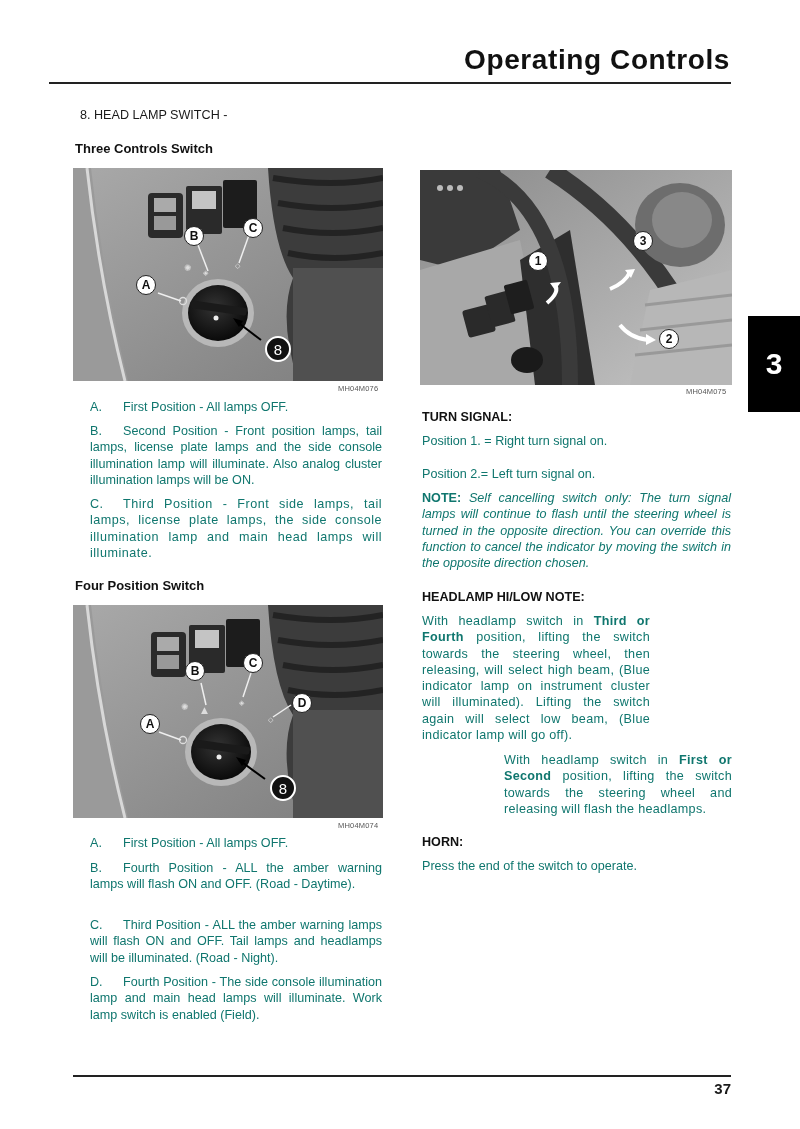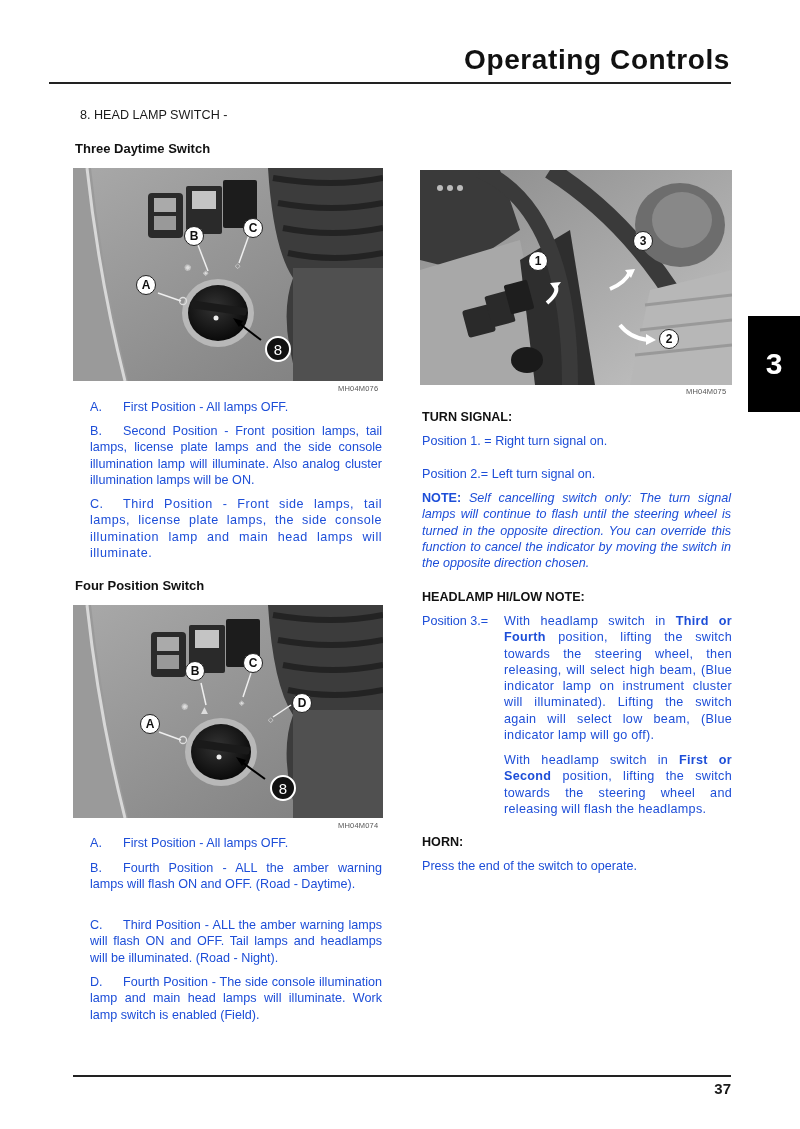--- a/index.html
+++ b/index.html
@@ -13,21 +13,21 @@
   }
   .header-rule { left: 49px; top: 82px; width: 682px; height: 2px; background: #222; }
   .footer-rule { left: 73px; top: 1075px; width: 658px; height: 2px; background: #222; }
   .page-number { right: 69px; top: 1080px; font-size: 15px; font-weight: bold; }
   .chapter-tab {
     left: 748px; top: 316px; width: 52px; height: 96px; background: #000;
     color: #fff; font-size: 30px; font-weight: bold;
     display: flex; align-items: center; justify-content: center;
   }
 
-  .txt { font-size: 12.6px; line-height: 16.3px; color: #1d4ed8; }
+  .txt { font-size: 12.6px; line-height: 16.3px; color: #0f766e; }
   .just { text-align: justify; }
   .label-8 { left: 80px; top: 108px; font-size: 12.6px; }
   .sub-head { font-size: 13px; font-weight: bold; color: #111; }
   .right-head { left: 422px; top: 107px; font-size: 18px; font-weight: bold; line-height: 22px; color: #111; }
   .sec-head { font-size: 12.6px; font-weight: bold; color: #111; }
 
   .para { width: 292px; }
   .para .let { display: inline-block; width: 33px; }
 
   
@@ -48,21 +48,21 @@
 </style>
 </head>
 <body>
 
 <div class="abs header-title">Operating Controls</div>
 <div class="abs header-rule"></div>
 
 <div class="abs chapter-tab">3</div>
 
 <div class="abs label-8">8. HEAD LAMP SWITCH -</div>
-<div class="abs sub-head" style="left:75px; top:141px;">Three Daytime Switch</div>
+<div class="abs sub-head" style="left:75px; top:141px;">Three Controls Switch</div>
 
 <div class="abs photo" style="left:73px; top:168px; width:310px; height:213px;">
   <svg width="310" height="213" viewBox="0 0 310 213">
     <defs>
       <linearGradient id="g1" x1="0" y1="0" x2="1" y2="1">
         <stop offset="0" stop-color="#a9a9a9"></stop>
           <stop offset="1" stop-color="#7d7d7d"></stop>
       </linearGradient>
       <radialGradient id="knob1" cx="0.45" cy="0.4" r="0.6">
         <stop offset="0" stop-color="#333"></stop>
@@ -218,21 +218,20 @@
 
 <div class="abs sec-head" style="left:422px; top:410px;">TURN SIGNAL:</div>
 <div class="abs txt" style="left:422px; top:433px;">Position 1. = Right turn signal on.</div>
 <div class="abs txt" style="left:422px; top:466px;">Position 2.= Left turn signal on.</div>
 <div class="abs txt just" style="left:422px; top:490px; width:309px;">
   <b>NOTE:</b> <span class="note-italic">Self cancelling switch only: The turn signal lamps will continue to flash until the steering wheel is turned in the opposite direction. You can override this function to cancel the indicator by moving the switch in the opposite direction chosen.</span>
 </div>
 
 <div class="abs sec-head" style="left:422px; top:590px;">HEADLAMP HI/LOW NOTE:</div>
 <div class="abs txt pos-row" style="left:422px; top:613px; width:310px;">
-  <div class="pos-label">Position 3.=</div>
   <div class="pos-body"><span>With headlamp switch in </span><b>Third or Fourth</b><span> position, lifting the switch towards the steering wheel, then releasing, will select high beam, (Blue indicator lamp on instrument cluster will illuminated). Lifting the switch again will select low beam, (Blue indicator lamp will go off).</span></div>
 </div>
 <div class="abs txt pos-body" style="left:504px; top:752px;">
   <span>With headlamp switch in </span><b>First or Second</b><span> position, lifting the switch towards the steering wheel and releasing will flash the headlamps.</span>
 </div>
 
 <div class="abs sec-head" style="left:422px; top:835px;">HORN:</div>
 <div class="abs txt" style="left:422px; top:858px;">Press the end of the switch to operate.</div>
 
 <div class="abs footer-rule"></div>

